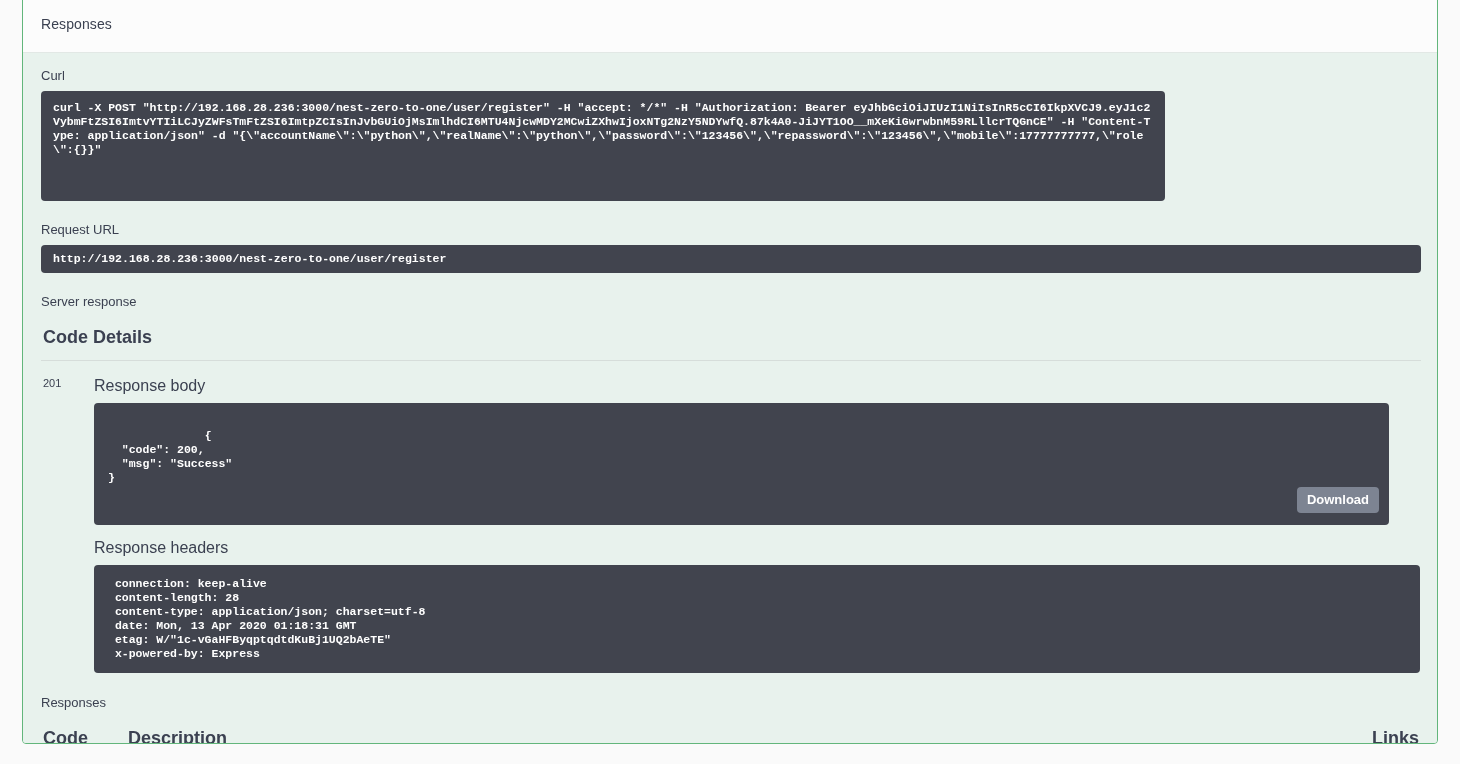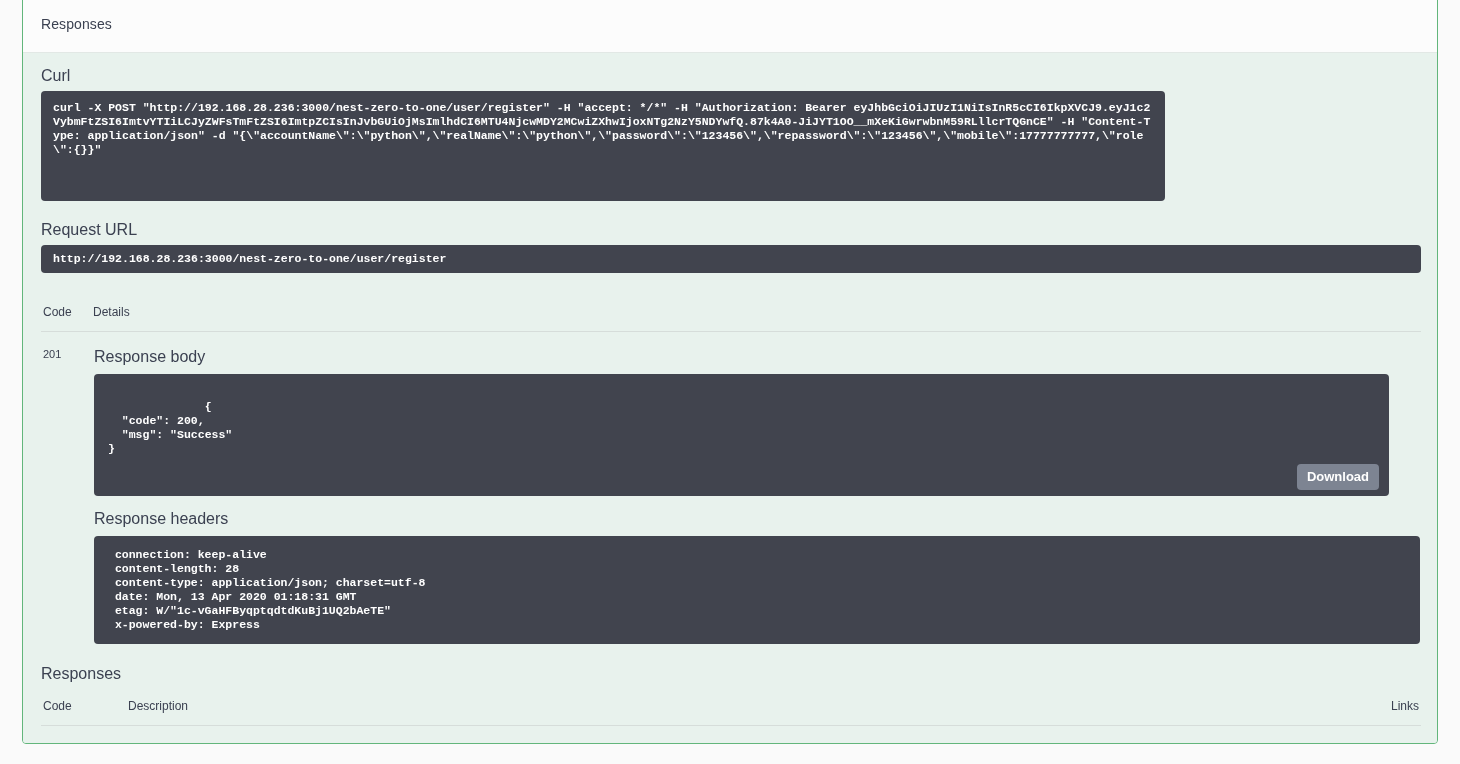--- a/index.html
+++ b/index.html
@@ -44,21 +44,21 @@
   }
 
   
   .panel-body {
     padding: 16px 18px 0 18px;
     box-sizing: border-box;
     background: #e8f2ed;
   }
 
   .section-label {
-    font-size: 16px;
+    font-size: 13px;
     color: #3b4151;
     margin: 0 0 8px 0;
     line-height: 14px;
   }
 
   
   .code-block {
     background: #41444e;
     border-radius: 4px;
     color: #ffffff;
@@ -92,22 +92,22 @@
   .gap-14 { height: 14px; }
 
   
   .resp-table {
     width: 1380px;
     border-collapse: collapse;
     margin: 0;
   }
   .resp-table th {
     text-align: left;
-    font-size: 12px;
-    font-weight: normal;
+    font-size: 18px;
+    font-weight: bold;
     color: #3b4151;
     padding: 10px 0 12px 0;
     border-bottom: 1px solid #d6ddda;
   }
   .resp-table th.col-code { width: 84px; padding-left: 2px; }
   .resp-table th.col-details { padding-left: 0; }
   .resp-table th.col-links { text-align: right; padding-right: 2px; }
 
   .resp-table td {
     vertical-align: top;
@@ -136,21 +136,21 @@
   .headers-code {
     width: 1326px;
     padding: 12px 14px;
     line-height: 14px;
   }
 
   
   .download-btn {
     position: absolute;
     right: 10px;
-    bottom: 6px;
+    bottom: 12px;
     background: #7d8492;
     color: #ffffff;
     border: none;
     border-radius: 4px;
     font-family: "Liberation Sans", sans-serif;
     font-size: 13px;
     font-weight: bold;
     padding: 6px 10px;
     cursor: pointer;
     line-height: 14px;
@@ -183,20 +183,21 @@
     <div class="section-label">Curl</div>
     <div class="code-block curl-block">curl -X POST "http://192.168.28.236:3000/nest-zero-to-one/user/register" -H "accept: */*" -H "Authorization: Bearer eyJhbGciOiJIUzI1NiIsInR5cCI6IkpXVCJ9.eyJ1c2VybmFtZSI6ImtvYTIiLCJyZWFsTmFtZSI6ImtpZCIsInJvbGUiOjMsImlhdCI6MTU4NjcwMDY2MCwiZXhwIjoxNTg2NzY5NDYwfQ.87k4A0-JiJYT1OO__mXeKiGwrwbnM59RLllcrTQGnCE" -H "Content-Type: application/json" -d "{\"accountName\":\"python\",\"realName\":\"python\",\"password\":\"123456\",\"repassword\":\"123456\",\"mobile\":17777777777,\"role\":{}}"</div>
 
     <div class="gap-22"></div>
 
     <div class="section-label">Request URL</div>
     <div class="code-block url-block">http://192.168.28.236:3000/nest-zero-to-one/user/register</div>
 
     <div class="gap-22"></div>
 
+    <div class="section-label">Server response</div>
 
     <table class="resp-table">
       <thead>
         <tr>
           <th class="col-code">Code</th>
           <th class="col-details">Details</th>
         </tr>
       </thead>
       <tbody>
         <tr>

